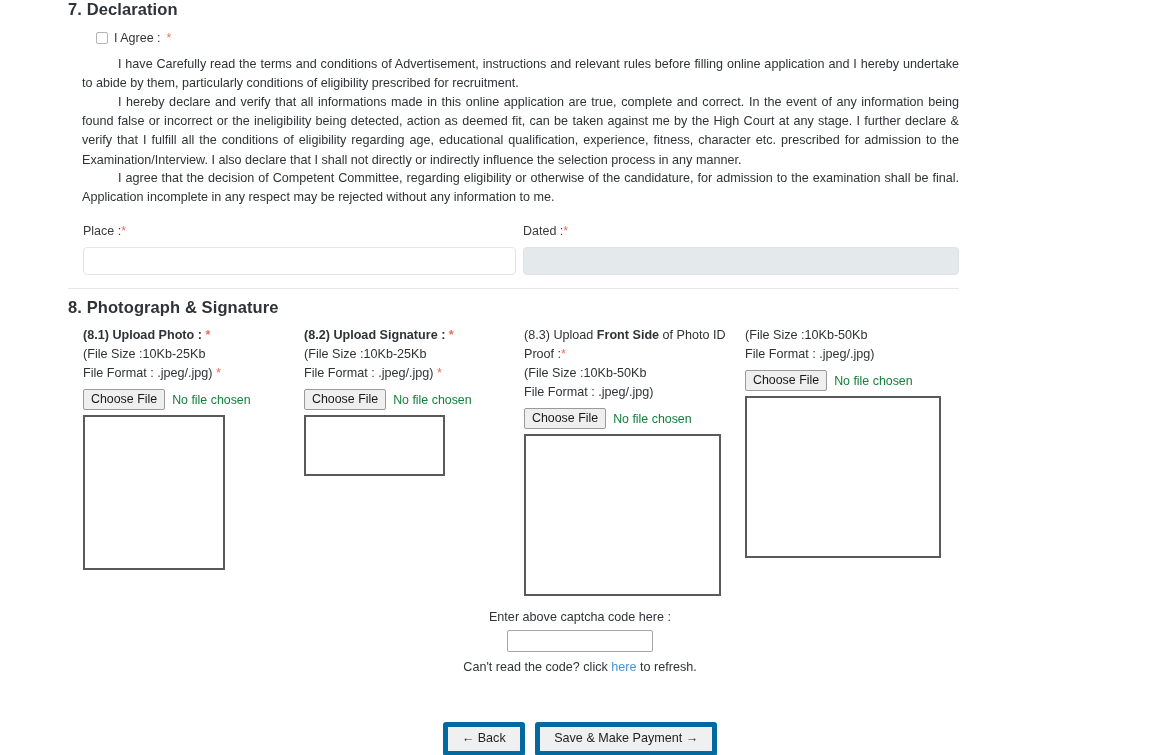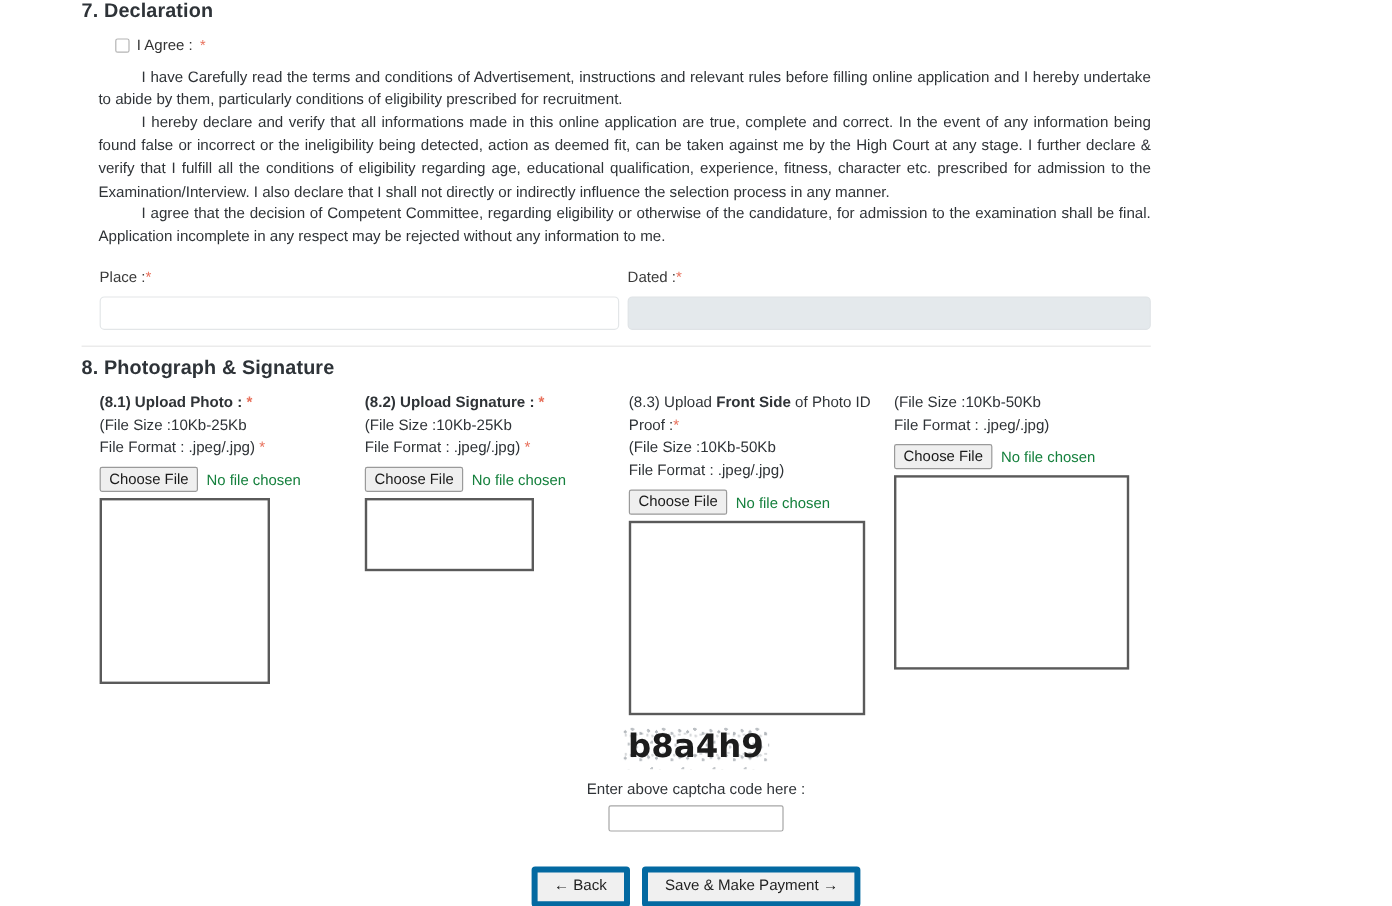--- a/index.html
+++ b/index.html
@@ -341,25 +341,23 @@
     <div class="up-meta">(File Size :10Kb-50Kb</div>
     <div class="up-meta">File Format : .jpeg/.jpg)</div>
     <div class="file-row">
       <span class="file-btn">Choose File</span>
       <span class="file-name">No file chosen</span>
     </div>
     <div class="preview" id="prev-4"></div>
   </div>
 
   <div class="captcha-wrap">
-    <div class="captcha-img">
-      <div class="captcha-text">b8a4h9</div>
-    </div>
     <div class="captcha-label">Enter above captcha code here :</div>
     <input id="captcha-input" type="text" value="" style="">
+    <div class="refresh-line"><span>Can't read the code? click </span><a href="#">here</a><span> to refresh.</span></div>
   </div>
 
   <div class="btn-row">
     <span class="btn" id="btn-back">← Back</span>
     <span class="btn" id="btn-submit">Save &amp; Make Payment →</span>
   </div>
 
 </div>
 
 </body></html>

